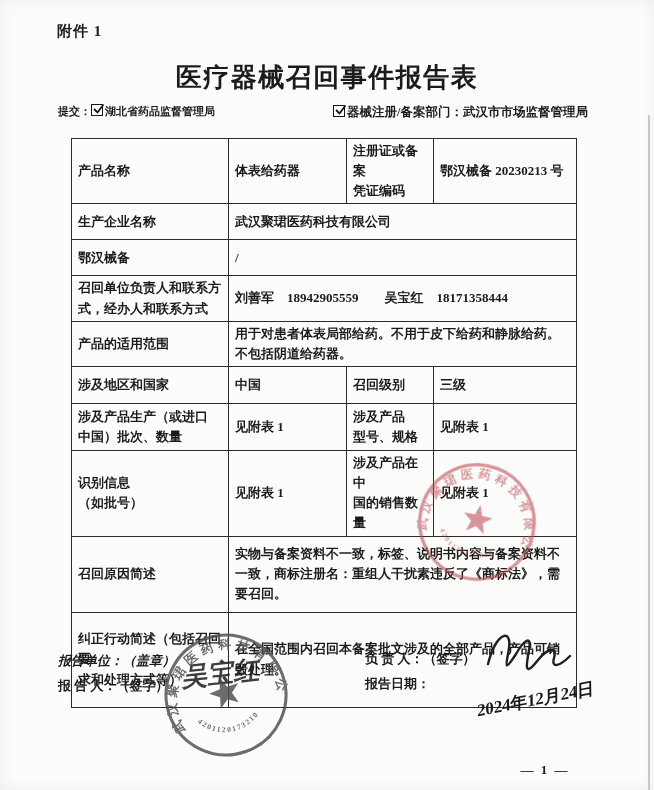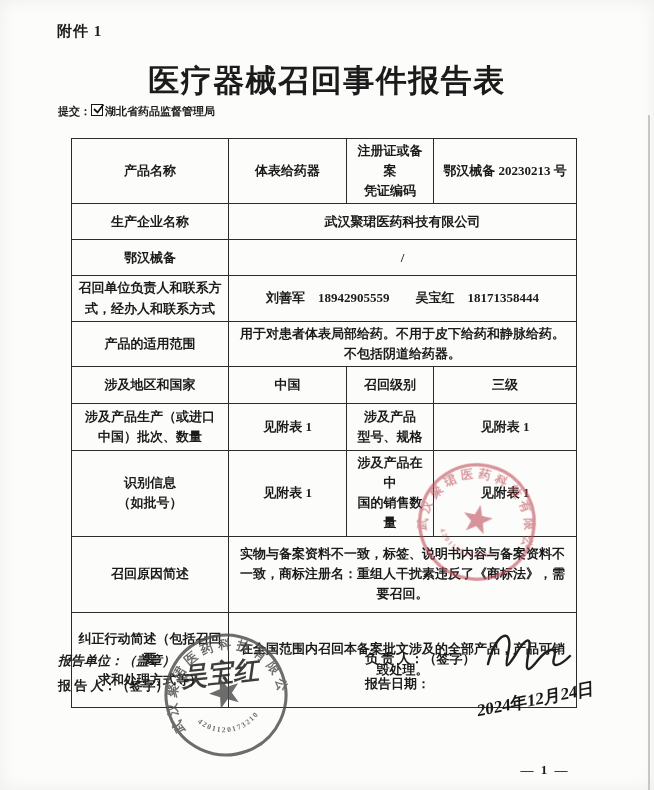--- a/index.html
+++ b/index.html
@@ -4,27 +4,27 @@
 <style>
   html,body{margin:0;padding:0;background:#e8e8e6;}
   .page{
     position:relative;width:654px;height:790px;margin:0 auto;
     background:#fcfcfa;overflow:hidden;color:#1b1b1b;
     font-family:"Liberation Serif","DejaVu Serif",serif;
     box-shadow:inset 0 0 18px rgba(0,0,0,.06);
   }
   .attachment{position:absolute;left:57px;top:22px;font-size:15px;font-weight:bold;letter-spacing:1px;}
   .title{position:absolute;left:0;right:0;top:60px;margin:0;text-align:center;
-    font-size:31px;font-weight:900;letter-spacing:1.5px;}
+    font-size:26px;font-weight:900;letter-spacing:1.5px;}
   .submit-left{position:absolute;left:58px;top:104px;font-size:11px;font-weight:bold;white-space:nowrap;}
   .submit-right{position:absolute;left:333px;top:104px;font-size:12.5px;font-weight:bold;white-space:nowrap;}
   .cbx{display:inline-block;width:10px;height:10px;border:1.6px solid #141414;margin:0 2px -1px 0;position:relative;background:#fff;}
   .cbx svg{position:absolute;left:0;top:-2px;}
   table.report{position:absolute;left:71px;top:138px;width:505px;border-collapse:collapse;table-layout:fixed;}
-  table.report td{border:1.3px solid #2b2b2b;text-align:center;vertical-align:middle;
+  table.report td{border:1.3px solid #2b2b2b;text-align:left;vertical-align:middle;
     font-size:13px;font-weight:bold;padding:2px 6px;line-height:1.55;overflow:hidden;}
   td.lbl{font-size:12.5px;white-space:pre-line;}
   td.left{text-align:left;padding:4px 10px;}
   td.loose{line-height:1.9;}
   .f-label{position:absolute;font-size:13px;font-weight:bold;white-space:nowrap;}
   .sig-reporter{position:absolute;left:183px;top:656px;font-size:26px;font-weight:bold;color:#1c1c1c;
     transform:rotate(-6deg) skewX(-14deg);white-space:nowrap;opacity:.85;}
   .sig-date{position:absolute;left:476px;top:688px;font-size:17px;font-weight:bold;color:#181818;
     transform:rotate(-11deg) skewX(-10deg);white-space:nowrap;}
   .sig-scrawl{position:absolute;left:482px;top:626px;}
@@ -40,20 +40,25 @@
 
 <div class="page">
 
   <div class="attachment">附件 1</div>
   <h1 class="title">医疗器械召回事件报告表</h1>
 
   <div class="submit-left">
     <span>提交：</span><span class="cbx"><svg width="13" height="13" viewBox="0 0 13 13">
           <path d="M2 6 L5.5 9.5 L11.5 1.5" fill="none" stroke="#141414" stroke-width="1.8"></path>
         </svg></span><span>湖北省药品监督管理局</span>
+  </div>
+  <div class="submit-right">
+    <span class="cbx"><svg width="13" height="13" viewBox="0 0 13 13">
+          <path d="M2 6 L5.5 9.5 L11.5 1.5" fill="none" stroke="#141414" stroke-width="1.8"></path>
+        </svg></span><span>器械注册/备案部门：</span><span>武汉市市场监督管理局</span>
   </div>
 
   <table class="report">
     <colgroup>
         <col style="width:157px">
         <col style="width:118px">
         <col style="width:87px">
         <col style="width:143px">
       </colgroup>
     <tbody>

